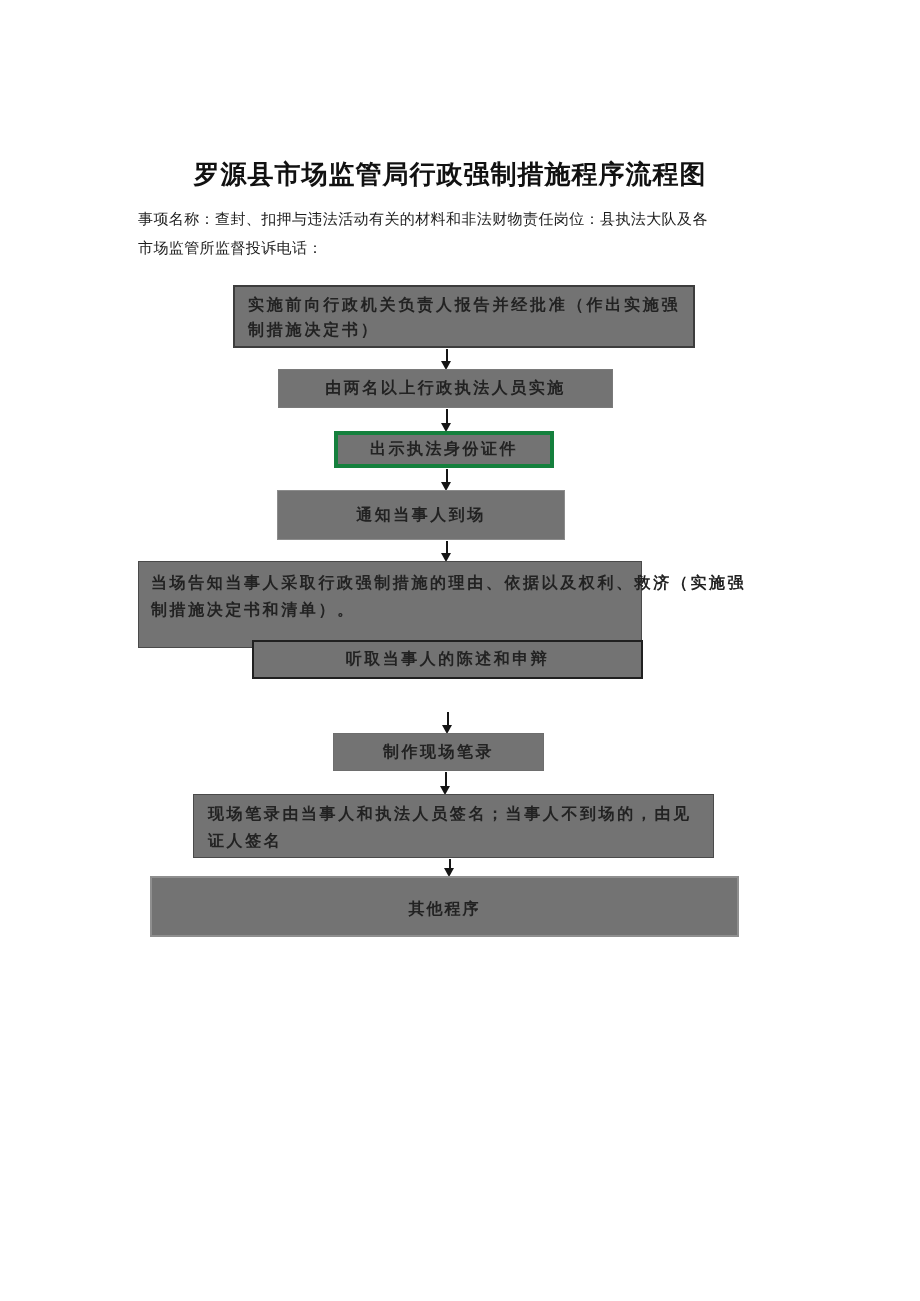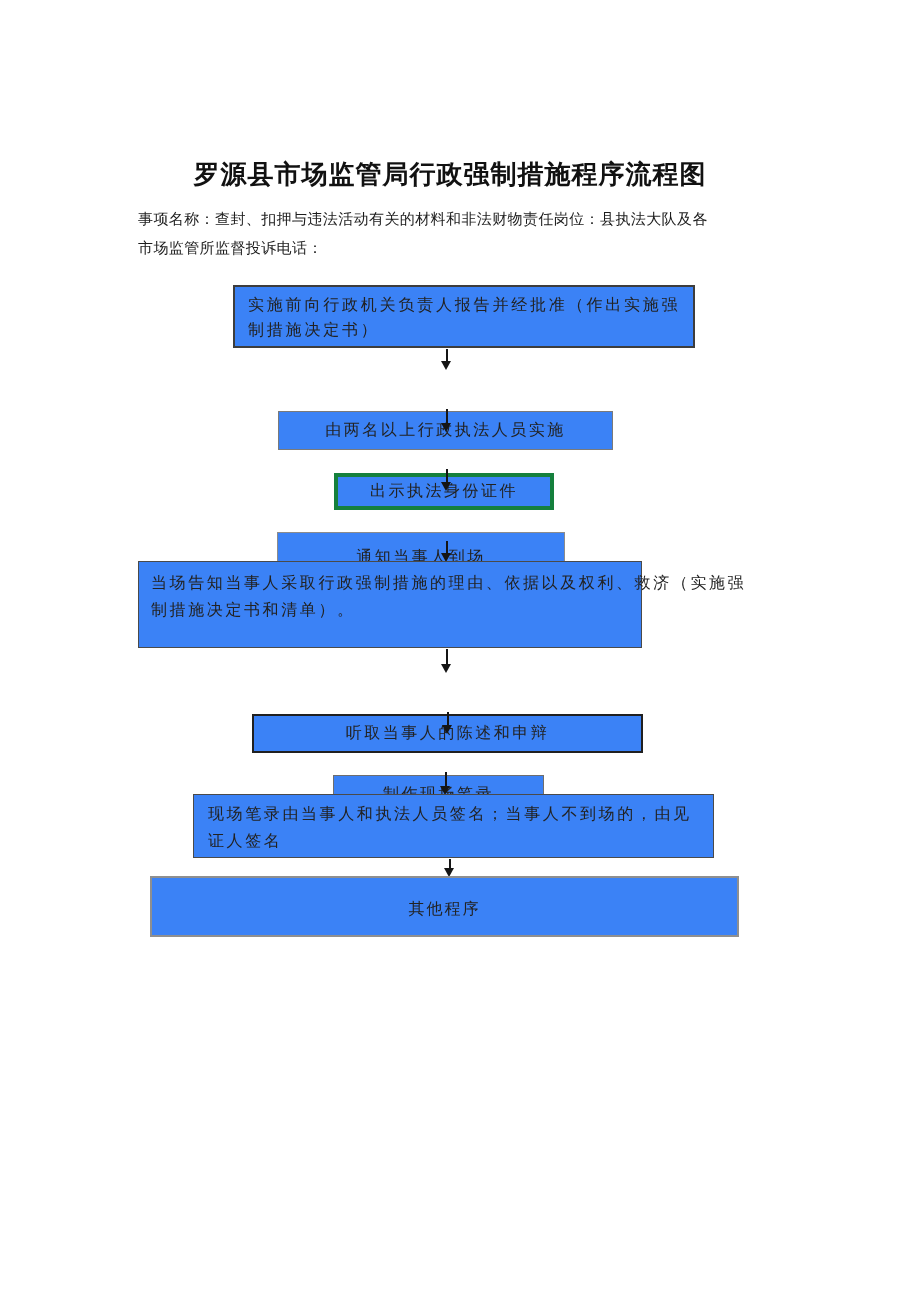--- a/index.html
+++ b/index.html
@@ -36,53 +36,53 @@
     top: 205px;
     width: 620px;
     font-size: 15px;
     line-height: 29px;
     letter-spacing: 0.4px;
   }
   .intro .ln { white-space: nowrap; }
 
   .box {
     position: absolute;
-    background: #3b82f6;
+    background: #737373;
     box-sizing: border-box;
     font-size: 16px;
     color: #222222;
+    font-weight: bold;
   }
   .box .ln { white-space: nowrap; }
   .box.center {
     display: flex;
     flex-direction: column;
     align-items: center;
     justify-content: center;
-    margin-top: 42px;
   }
   .box.top-center {
     display: flex;
     flex-direction: column;
     align-items: center;
     justify-content: center;
   }
 
   .b1 { left: 233px; top: 285px; width: 462px; height: 63px;
         border: 2px solid #3d3d3d; padding: 5px 0 0 13px;
         letter-spacing: 2.8px; line-height: 25px; }
   .b2 { left: 278px; top: 369px; width: 335px; height: 39px;
         border: 1px solid #7a7a7a; letter-spacing: 2.5px; }
   .b3 { left: 334px; top: 431px; width: 220px; height: 37px;
         border: 4px solid #15803d; letter-spacing: 2.5px; }
   .b4 { left: 277px; top: 490px; width: 288px; height: 50px;
         border: 1px solid #8c8c8c; letter-spacing: 2.5px; }
   .b5 { left: 138px; top: 561px; width: 504px; height: 87px;
         border: 1px solid #4a4a4a; padding: 7px 0 0 12px;
         letter-spacing: 2.6px; line-height: 27px; }
-  .b6 { left: 252px; top: 672px; width: 391px; height: 39px;
+  .b6 { left: 252px; top: 640px; width: 391px; height: 39px;
         border: 2px solid #202020; letter-spacing: 2.5px; }
   .b7 { left: 333px; top: 733px; width: 211px; height: 38px;
         border: 1px solid #6e6e6e; letter-spacing: 2.5px; }
   .b8 { left: 193px; top: 794px; width: 521px; height: 64px;
         border: 1px solid #4a4a4a; padding: 5px 0 0 14px;
         letter-spacing: 2.6px; line-height: 27px; }
   .b9 { left: 150px; top: 876px; width: 589px; height: 61px;
         border: 2px solid #8f8f8f; padding-top: 6px;
         letter-spacing: 2px; }
 

